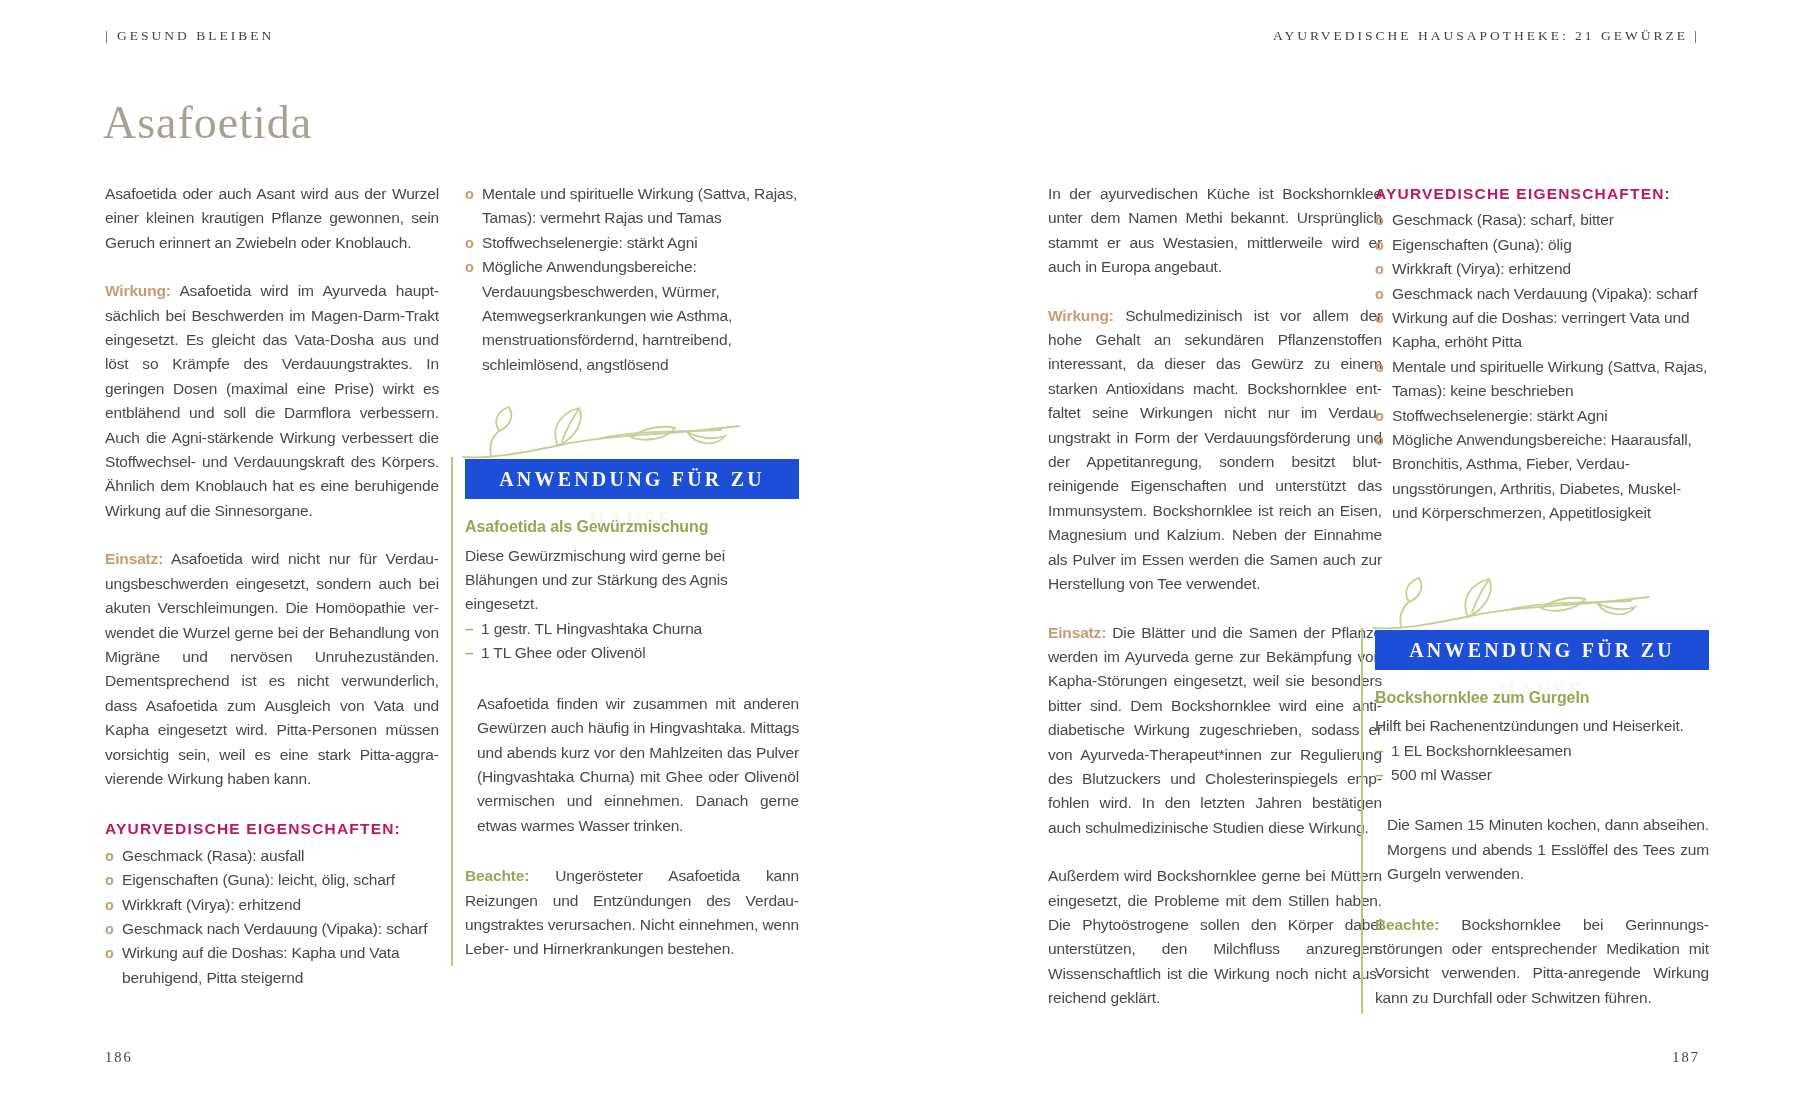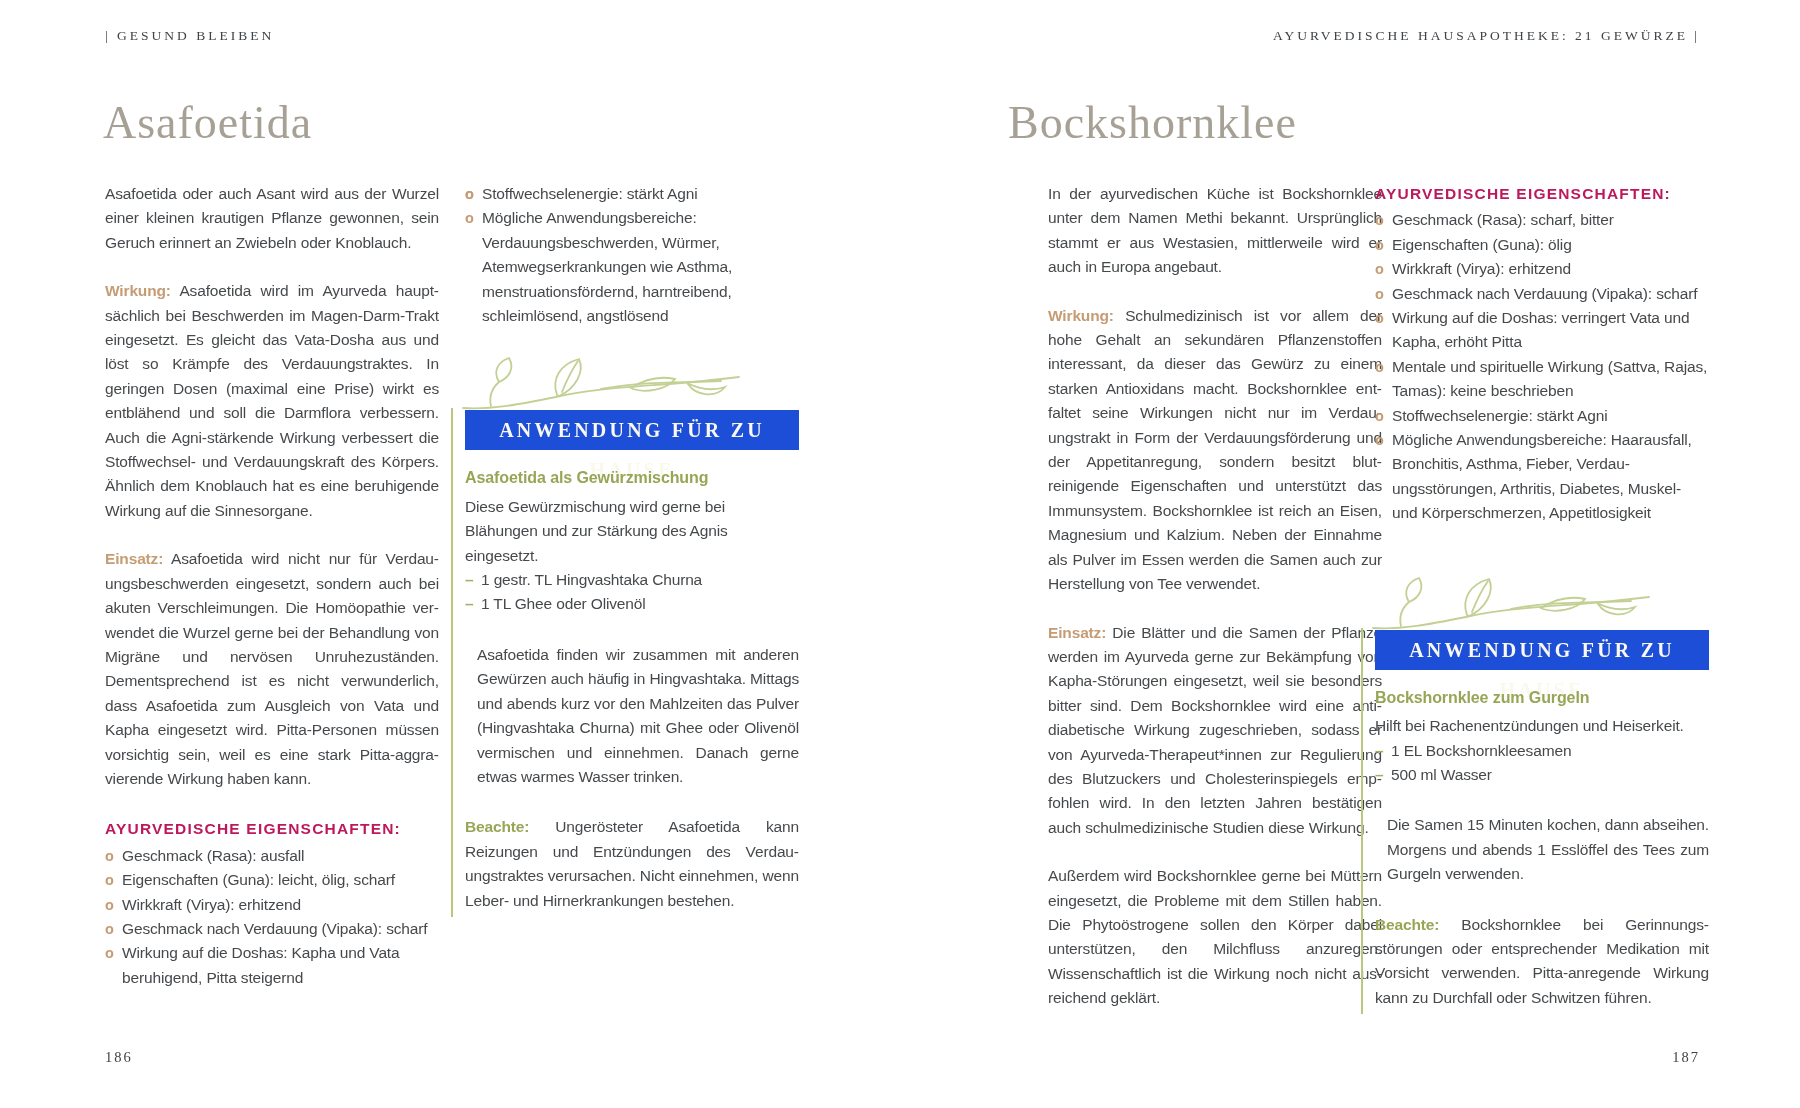--- a/index.html
+++ b/index.html
@@ -94,21 +94,20 @@
 </style>
 </head>
 <body>
 
 <div class="spread">
 
   <div class="runhead runhead--left">|  GESUND BLEIBEN</div>
   <div class="runhead runhead--right">AYURVEDISCHE HAUSAPOTHEKE: 21 GEWÜRZE  |</div>
 
   <div class="chapter-title chapter-title--left">Asafoetida</div>
-  <div class="chapter-title chapter-title--right">Bockshornklee</div>
 
   <div class="col col--1">
     <p class="para"><span>Asafoetida oder auch Asant wird aus der Wurzel einer kleinen krautigen Pflanze gewonnen, sein Geruch erinnert an Zwiebeln oder Knoblauch.</span></p>
     <p class="para"><span class="lbl lbl--tan">Wirkung:</span> <span>Asafoetida wird im Ayurveda haupt­sächlich bei Beschwerden im Magen-Darm-Trakt eingesetzt. Es gleicht das Vata-Dosha aus und löst so Krämpfe des Verdauungstraktes. In geringen Dosen (maximal eine Prise) wirkt es entblähend und soll die Darmflora verbessern. Auch die Agni-stärkende Wirkung verbessert die Stoffwechsel- und Verdauungskraft des Kör­pers. Ähnlich dem Knoblauch hat es eine be­ruhigende Wirkung auf die Sinnesorgane.</span></p>
     <p class="para"><span class="lbl lbl--tan">Einsatz:</span> <span>Asafoetida wird nicht nur für Verdau­ungsbeschwerden eingesetzt, sondern auch bei akuten Verschleimungen. Die Homöopathie ver­wendet die Wurzel gerne bei der Behandlung von Migräne und nervösen Unruhezuständen. Dementsprechend ist es nicht verwunderlich, dass Asafoetida zum Ausgleich von Vata und Kapha eingesetzt wird. Pitta-Personen müssen vorsichtig sein, weil es eine stark Pitta-aggra­vierende Wirkung haben kann.</span></p>
     <div class="props-heading">AYURVEDISCHE EIGENSCHAFTEN:</div>
     <ul class="props">
 
         <li>
           <span class="o-marker">o</span>
@@ -135,20 +134,21 @@
           <span>Wirkung auf die Doshas: Kapha und Vata beruhigend, Pitta steigernd</span>
         </li>
       </ul>
   </div>
 
   <div class="col col--2">
     <ul class="props">
 
         <li>
           <span class="o-marker">o</span>
+          <span>Mentale und spirituelle Wirkung (Sattva, Rajas, Tamas): vermehrt Rajas und Tamas</span>
         </li>
 
         <li>
           <span class="o-marker">o</span>
           <span>Stoffwechselenergie: stärkt Agni</span>
         </li>
 
         <li>
           <span class="o-marker">o</span>
           <span>Mögliche Anwendungsbereiche: Verdauungsbeschwerden, Würmer, Atemwegserkrankungen wie Asthma, menstruationsfördernd, harntreibend, schleimlösend, angstlösend</span>

